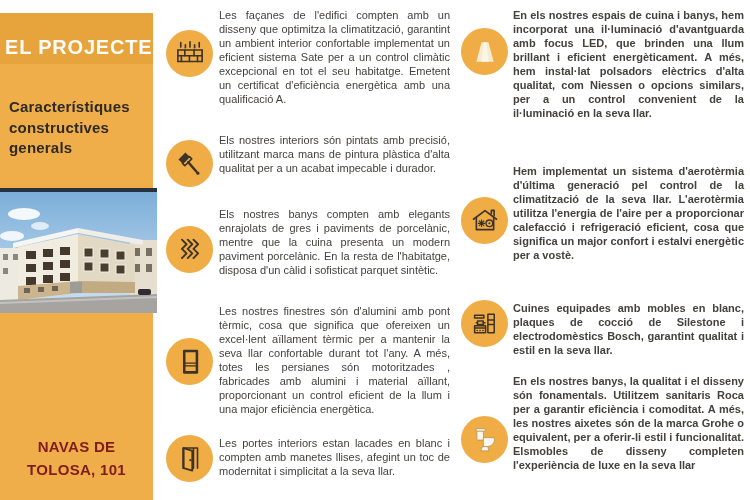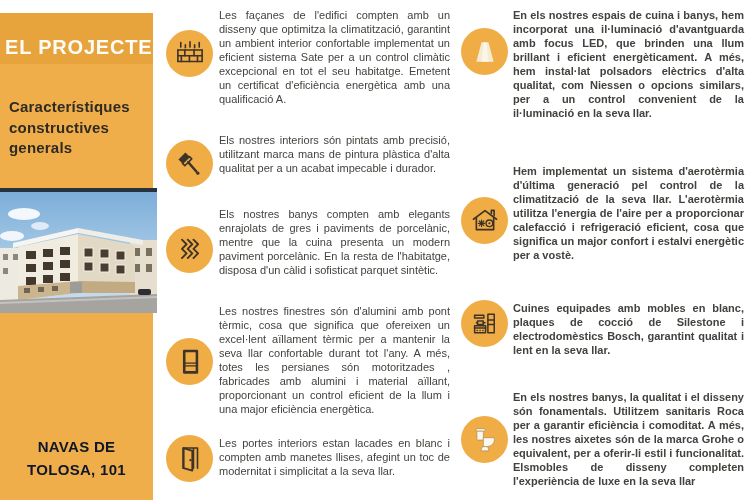--- a/index.html
+++ b/index.html
@@ -10,21 +10,21 @@
   .sidebar{position:absolute;left:0;top:0;width:157px;height:500px;}
   .title-block{position:absolute;left:0;top:13px;width:153px;height:51px;background:#E8A43C;
                display:flex;align-items:flex-end;padding:0 0 5px 5px;box-sizing:border-box;}
   .title-block h1{margin:0;font-size:20px;font-weight:700;letter-spacing:.8px;color:#FDFCF8;}
   .subtitle-block{position:absolute;left:0;top:64px;width:153px;height:124px;background:#F0AE4B;
                   box-sizing:border-box;padding:33px 14px 4px 9px;}
   .subtitle-block h2{margin:0;font-size:15px;line-height:1.38;font-weight:700;color:#2E2A24;letter-spacing:.2px;}
   .photo{position:absolute;left:0;top:188px;width:157px;height:125px;}
   .address-block{position:absolute;left:0;top:313px;width:153px;height:187px;background:#F0AE4B;
                  box-sizing:border-box;padding-top:122px;}
-  .address{font-size:15px;font-weight:700;line-height:1.55;color:#0f172a;text-align:center;
+  .address{font-size:15px;font-weight:700;line-height:1.55;color:#7f1d1d;text-align:center;
            width:120px;margin:0 auto;letter-spacing:.3px;}
 
   
   .circle{position:absolute;width:47px;height:47px;border-radius:50%;background:#F0AC45;
           display:flex;align-items:center;justify-content:center;}
   .circle svg{width:30px;height:30px;}
   .ftext{position:absolute;margin:0;font-size:11px;line-height:14px;color:#44423E;
          text-align:justify;letter-spacing:0;}
   .col1 .ftext{left:212px;width:231px;margin-left:7px;}
   .col2 .ftext{left:513px;width:231px;font-weight:bold;}
@@ -202,28 +202,28 @@
         <rect x="6.5" y="10.5" width="5" height="3"></rect>
         <path d="M5.5,12 h1 M11.5,12 h1.5"></path>
         <rect x="4" y="14.5" width="9.5" height="6"></rect>
         <path d="M4,16.5 h9.5"></path>
         <circle class="ink-fill" cx="6.2" cy="18.7" r="0.7"></circle>
         <circle class="ink-fill" cx="8.7" cy="18.7" r="0.7"></circle>
         <circle class="ink-fill" cx="11.2" cy="18.7" r="0.7"></circle>
       </g>
         </svg>
     </span>
-    <p class="ftext" style="top:301px">Cuines equipades amb mobles en blanc, plaques de cocció de Silestone i electrodomèstics Bosch, garantint qualitat i lent en la seva llar.</p>
+    <p class="ftext" style="top:301px">Cuines equipades amb mobles en blanc, plaques de cocció de Silestone i electrodomèstics Bosch, garantint qualitat i estil en la seva llar.</p>
 
     <span class="circle" style="top:416px">
       <svg viewBox="0 0 26 26">
         <g fill="#FCF7EE" stroke="#9C8148" stroke-width="0.5">
           <rect x="5.2" y="3.2" width="8" height="2.2" rx="1"></rect>
           <rect x="6" y="5.4" width="5.6" height="7.6" rx="0.8"></rect>
           <path d="M11.6,11 h8.4 q1.2,0 1.2,1.3 c0,4.4 -3.6,6.5 -7.6,6.5 h-2 z"></path>
           <path d="M10.8,18.8 l-1.6,3.6 h7.2 l-1,-3.6 z"></path>
         </g>
       </svg>
     </span>
-    <p class="ftext" style="top:390px">En els nostres banys, la qualitat i el disseny són fonamentals. Utilitzem sanitaris Roca per a garantir eficiència i comoditat. A més, les nostres aixetes són de la marca Grohe o equivalent, per a oferir-li estil i funcionalitat. Elsmobles de disseny completen l'experiència de luxe en la seva llar</p>
+    <p class="ftext" style="top:374px">En els nostres banys, la qualitat i el disseny són fonamentals. Utilitzem sanitaris Roca per a garantir eficiència i comoditat. A més, les nostres aixetes són de la marca Grohe o equivalent, per a oferir-li estil i funcionalitat. Elsmobles de disseny completen l'experiència de luxe en la seva llar</p>
   </section>
 
 </div>
 
 </body></html>

